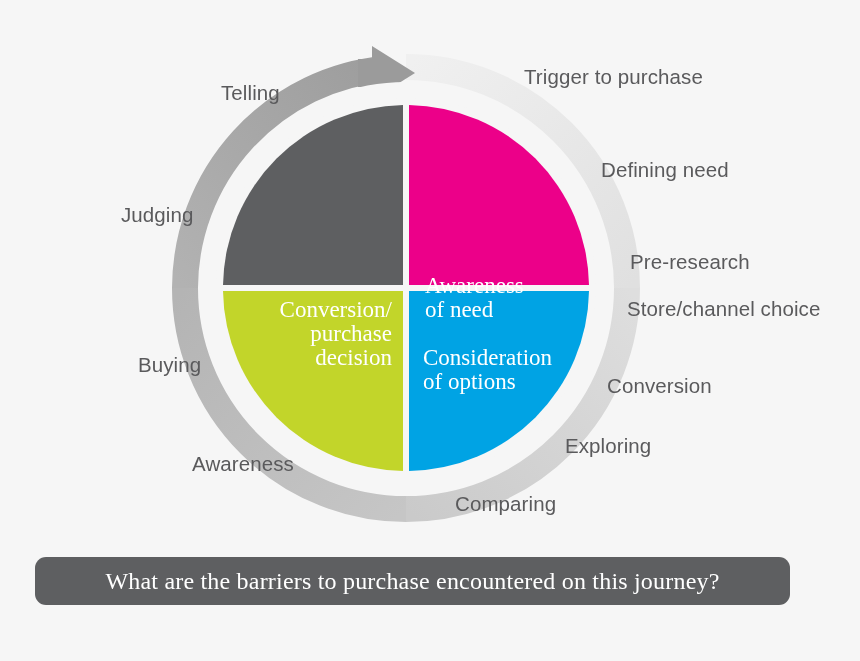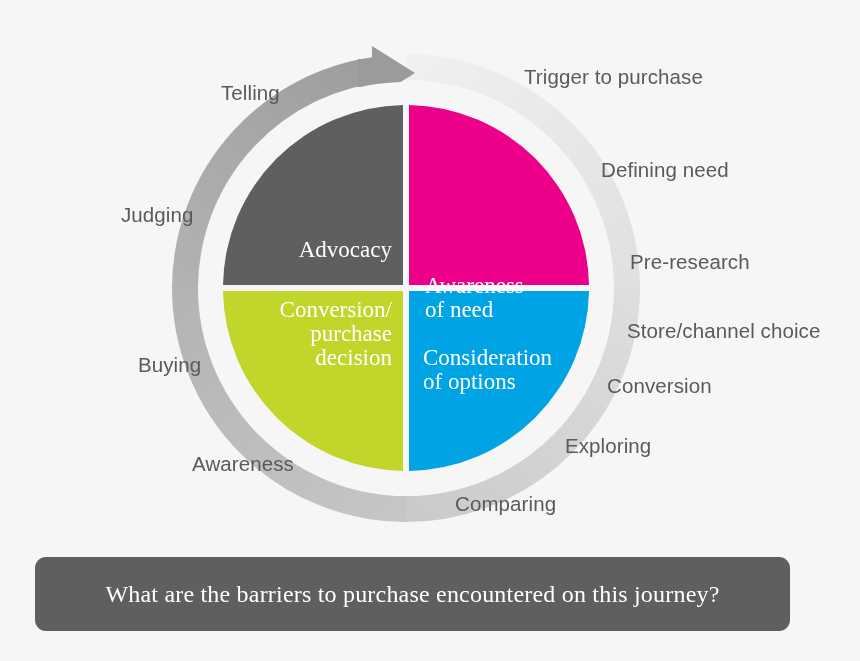--- a/index.html
+++ b/index.html
@@ -52,21 +52,21 @@
   }
   .quad-label.right-align { text-align: right; }
   .quad-label.left-align  { text-align: left; margin-top: 48px; }
 
   
   #banner {
     position: absolute;
     left: 35px;
     top: 557px;
     width: 755px;
-    height: 74px;
+    height: 48px;
     background: #5e5f61;
     border-radius: 11px;
     display: flex;
     align-items: center;
     justify-content: center;
   }
   #banner-text {
     font-family: "Liberation Serif", serif;
     font-size: 24px;
     color: #ffffff;
@@ -126,21 +126,21 @@
       <path d="M 223 285 A 183 183 0 0 1 403 105 L 403 285 Z" fill="#5e5f61"></path>
     </g>
   </svg>
 
   <div class="ring-label" style="left:524px; top:67px;">Trigger to purchase</div>
 
   <div class="ring-label" style="left:601px; top:160px;">Defining need</div>
 
   <div class="ring-label" style="left:630px; top:252px;">Pre-research</div>
 
-  <div class="ring-label" style="left:627px; top:321px;">Store/channel choice</div>
+  <div class="ring-label" style="left:627px; top:299px;">Store/channel choice</div>
 
   <div class="ring-label" style="left:607px; top:376px;">Conversion</div>
 
   <div class="ring-label" style="left:565px; top:436px;">Exploring</div>
 
   <div class="ring-label" style="left:455px; top:494px;">Comparing</div>
 
   <div class="ring-label" style="left:192px; top:454px;">Awareness</div>
 
   <div class="ring-label" style="left:138px; top:355px;">Buying</div>
@@ -152,19 +152,18 @@
   <div class="quad-label left-align" style="left:425px; top:226px;">Awareness
 of need</div>
 
   <div class="quad-label left-align" style="left:423px; top:298px;">Consideration
 of options</div>
 
   <div class="quad-label right-align" style="left:200px; top:298px; width:192px;">Conversion/
 purchase
 decision</div>
 
-  <div class="quad-label right-align" style="left:200px; top:238px; width:192px;">Advocacy</div>
 
   <div id="banner">
     <span id="banner-text">What are the barriers to purchase encountered on this journey?</span>
   </div>
 
 </div>
 
 </body></html>

